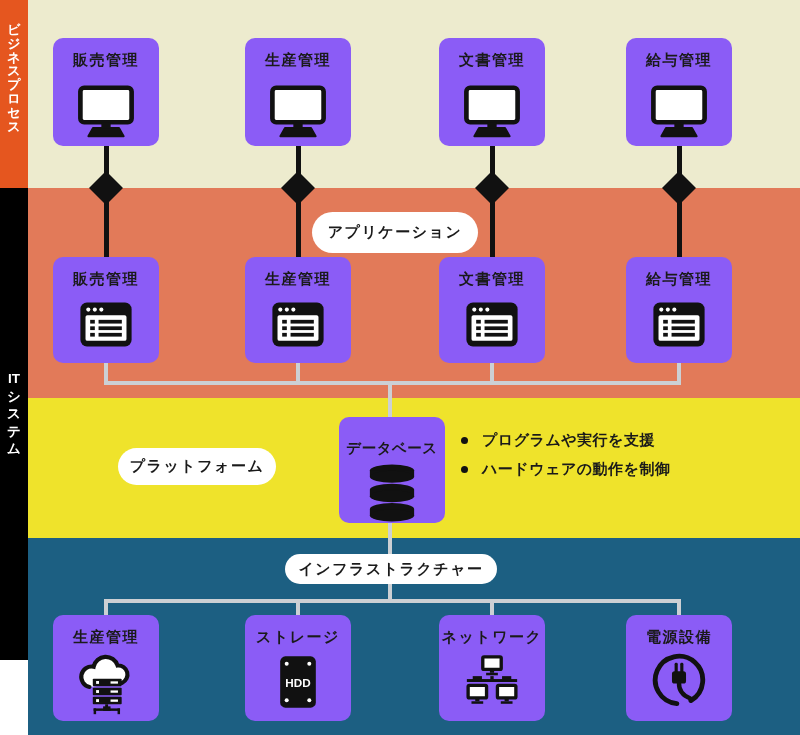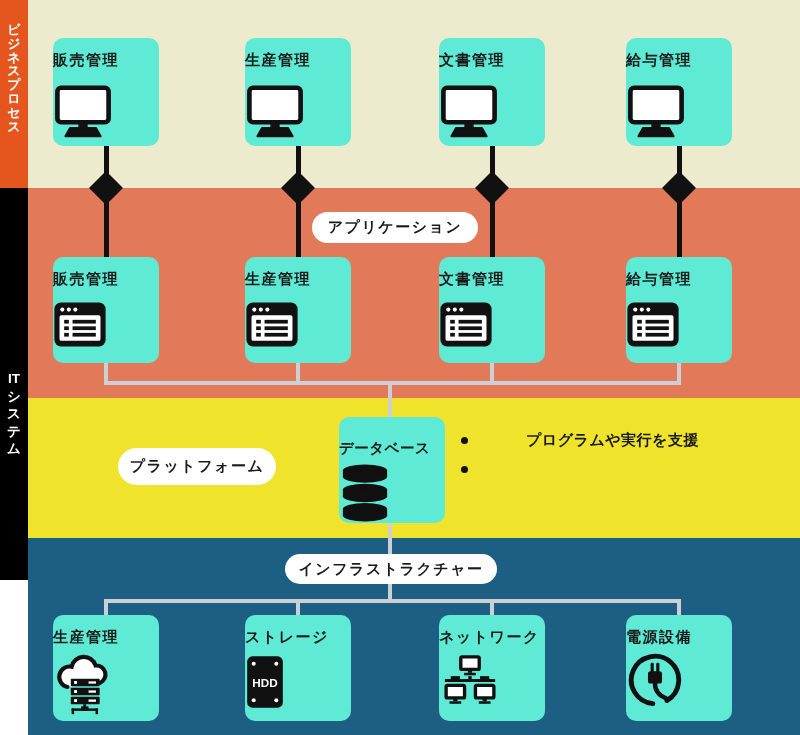--- a/index.html
+++ b/index.html
@@ -10,58 +10,58 @@
   }
   
   .band{position:absolute;left:28px;right:0;z-index:0;}
   .band-business{top:0;height:188px;background:#edebce;}
   .band-application{top:188px;height:210px;background:#e27a59;}
   .band-platform{top:398px;height:140px;background:#efe32b;}
   .band-infrastructure{top:538px;height:197px;background:#1c5f82;}
   
   .sidebar{position:absolute;left:0;width:28px;z-index:3;}
   .sidebar-orange{top:0;height:188px;background:#e5561f;}
-  .sidebar-black{top:188px;height:392px;background:#000;}
+  .sidebar-black{top:188px;height:472px;background:#000;}
   .vtext{
     position:absolute;left:0;width:28px;display:flex;flex-direction:column;
     align-items:center;color:#fff;font-weight:bold;font-size:13px;
   }
   .vtext span{display:block;text-align:center;}
   .vtext-business{top:23px;line-height:13.8px;}
   .vtext-it{top:182px;line-height:17.5px;font-size:13.5px;}
   
   .line{position:absolute;z-index:1;}
   .black-line{width:5px;background:#111;}
   .gray-line{background:#ccd0d4;}
   .diamond{position:absolute;width:24px;height:24px;background:#111;transform:rotate(45deg);z-index:1;}
   
   .box{
-    position:absolute;width:106px;background:#5eead4;border-radius:10px;z-index:2;
-    display:flex;flex-direction:column;
+    position:absolute;width:106px;background:#8b5cf6;border-radius:10px;z-index:2;
+    display:flex;flex-direction:column;align-items:center;
   }
   .box-label{font-size:15px;font-weight:bold;letter-spacing:1.5px;margin-top:13px;white-space:nowrap;}
   .box .icon{display:block;}
   .row-top{top:38px;height:108px;}
   .row-app{top:257px;height:106px;}
   .row-infra{top:615px;height:106px;}
   .col1{left:53px;} .col2{left:245px;} .col3{left:439px;} .col4{left:626px;}
   .db-box{left:339px;top:417px;height:106px;}
   .db-box .box-label{font-size:14.5px;letter-spacing:0.5px;margin-top:22px;}
   
   .pill{
     position:absolute;background:#fff;border-radius:999px;z-index:2;
     display:flex;align-items:center;justify-content:center;
     font-weight:bold;font-size:15px;letter-spacing:1.5px;white-space:nowrap;
   }
-  .pill-application{left:312px;top:212px;width:166px;height:31px;}
+  .pill-application{left:312px;top:212px;width:166px;height:41px;}
   .pill-platform{left:118px;top:448px;width:158px;height:37px;}
   .pill-infrastructure{left:285px;top:554px;width:212px;height:30px;}
   
   .bullets{position:absolute;left:461px;top:431px;z-index:2;}
-  .bullet-row{display:flex;align-items:center;height:19px;margin-bottom:10px;gap:44px;}
+  .bullet-row{display:flex;align-items:center;height:19px;margin-bottom:10px;}
   .bullet-dot{width:7px;height:7px;border-radius:50%;background:#111;margin-right:14px;flex:none;}
   .bullet-text{font-size:15px;font-weight:bold;letter-spacing:0.5px;white-space:nowrap;}
 </style>
 </head>
 <body>
 
 <div id="stage">
 
   <div class="band band-business"></div>
   <div class="band band-application"></div>
@@ -237,20 +237,21 @@
     </svg>
   </div>
 
   <div class="bullets">
     <div class="bullet-row">
       <span class="bullet-dot"></span>
       <span class="bullet-text">プログラムや実行を支援</span>
     </div>
     <div class="bullet-row">
       <span class="bullet-dot"></span>
+      <span class="bullet-text">ハードウェアの動作を制御</span>
     </div>
   </div>
 
   <div class="box row-infra col1">
     <div class="box-label">生産管理</div>
     <svg class="icon" width="62" height="66" viewBox="0 0 74 80" style="margin-top:2px;">
       <path d="M17,46 a12.5,12.5 0 1 1 5,-24.5 a15,15 0 0 1 29,-1.5 a11,11 0 0 1 5.5,21" fill="#fff" stroke="#111" stroke-width="5" stroke-linecap="round"></path>
       <g fill="#111">
         <rect x="21" y="36" width="35" height="9" rx="1"></rect>
         <rect x="21" y="47" width="35" height="9" rx="1"></rect>

